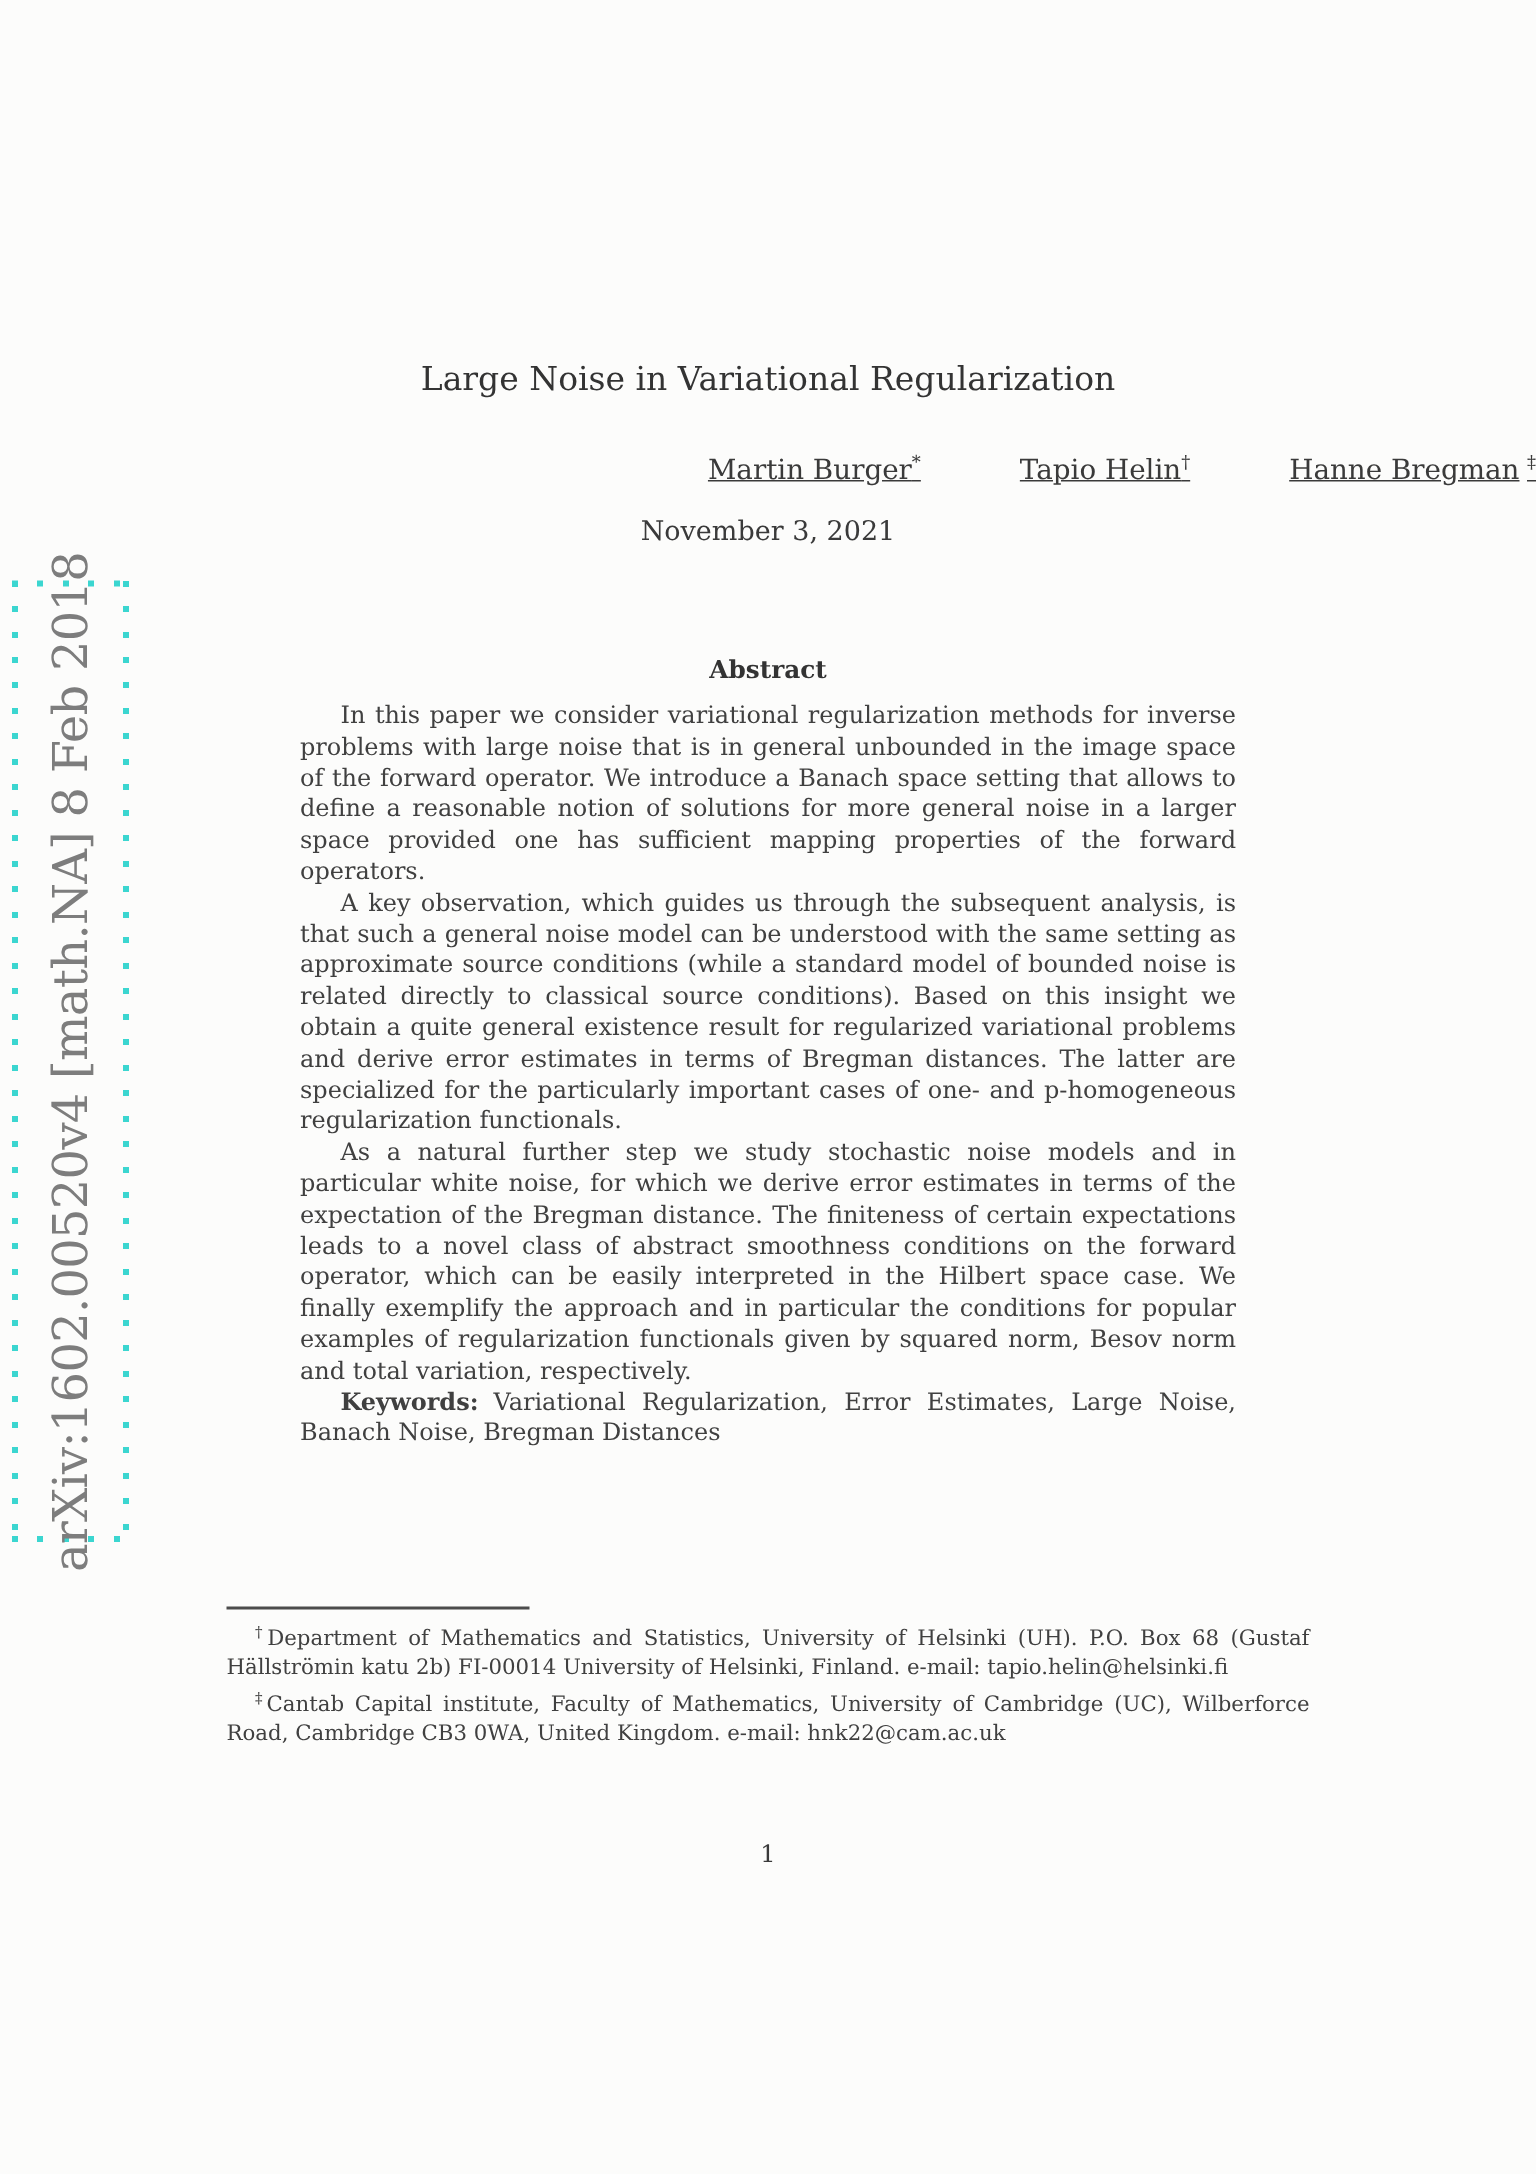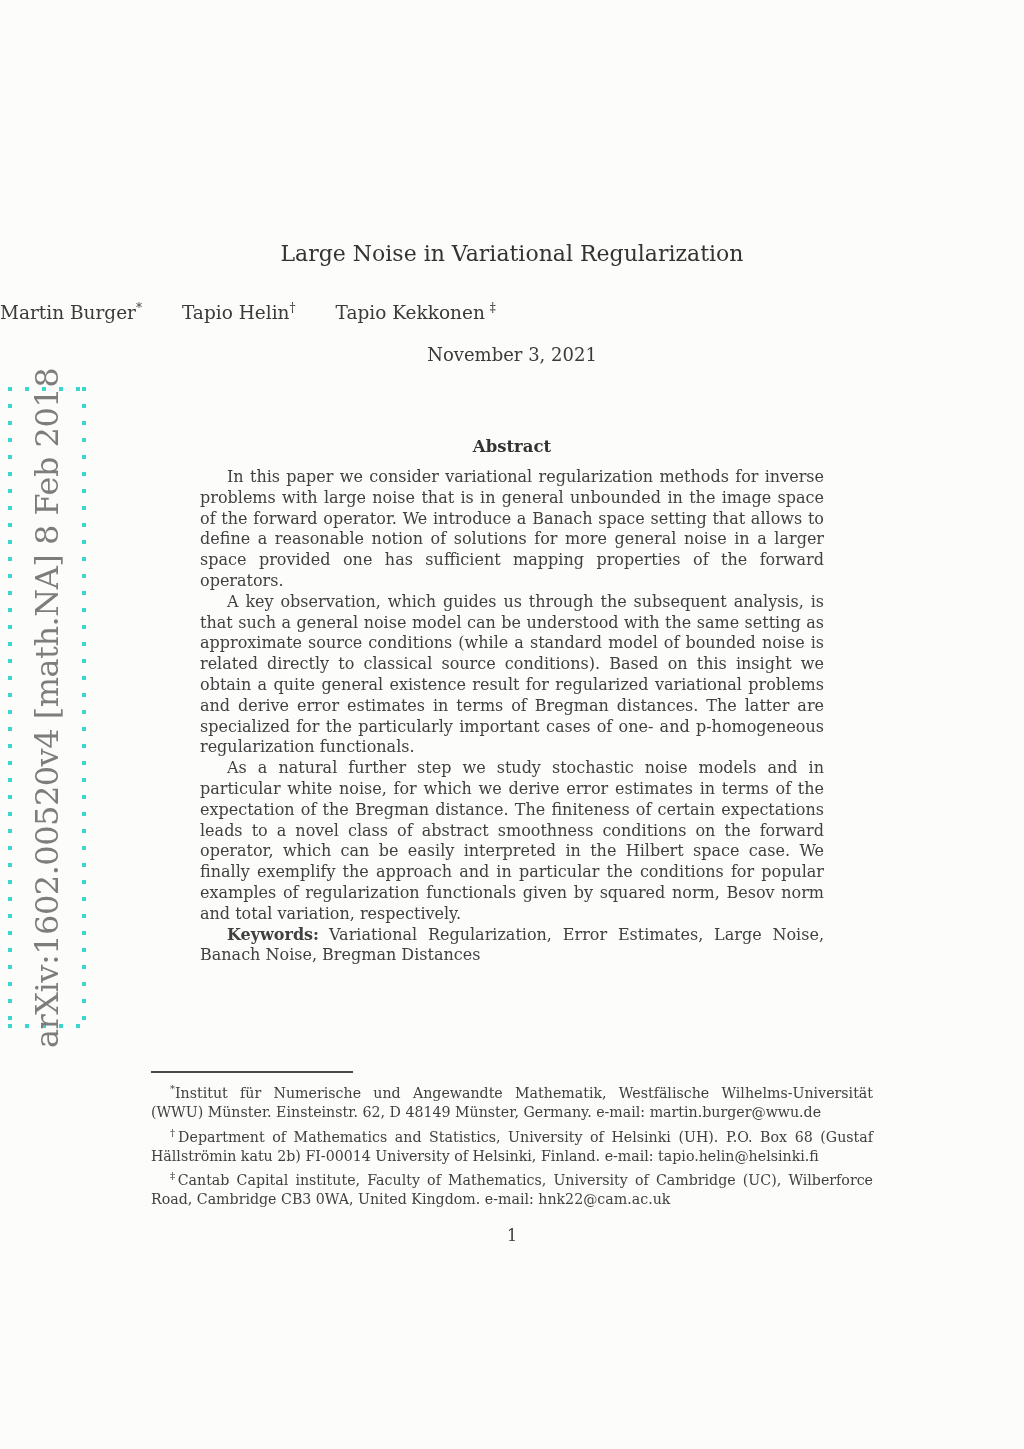--- a/index.html
+++ b/index.html
@@ -52,24 +52,25 @@
   .paper-title {
     position: absolute;
     top: 241px; left: 0; width: 100%;
     text-align: center;
     font-size: 22px;
     color: #333333;
   }
   .authors-row {
     position: absolute;
     top: 301px; left: 0; width: 100%;
-    display: flex; justify-content: flex-start;
-    gap: 40px;
+    display: flex; justify-content: flex-end;
+    gap: 66px;
     font-size: 18.5px;
     color: #3a3a3a;
+    text-decoration: underline;
   }
   .author sup { font-size: 12px; }
   .author sup.spaced { margin-left: 5px; }
   .paper-date {
     position: absolute;
     top: 344px; left: 0; width: 100%;
     text-align: center;
     font-size: 18px;
     color: #3a3a3a;
   }
@@ -134,37 +135,36 @@
     <div class="arxiv-inner">
       <span class="arxiv-text">arXiv:1602.00520v4 [math.NA] 8 Feb 2018</span>
     </div>
   </div>
 
   <div class="paper-title">Large Noise in Variational Regularization</div>
 
   <div class="authors-row">
     <span class="author"><span>Martin Burger</span><sup>*</sup></span>
     <span class="author"><span>Tapio Helin</span><sup>†</sup></span>
-    <span class="author"><span>Tapio Kekkonen</span><sup class="spaced">‡</sup></span>
+    <span class="author"><span>Hanne Bregman</span><sup class="spaced">‡</sup></span>
   </div>
 
   <div class="paper-date">November 3, 2021</div>
 
   <div class="abstract-heading">Abstract</div>
 
   <div class="abstract-body">
     <p>In this paper we consider variational regularization methods for inverse problems with large noise that is in general unbounded in the image space of the forward operator. We introduce a Banach space setting that allows to define a reasonable notion of solutions for more general noise in a larger space provided one has sufficient mapping properties of the forward operators.</p>
     <p>A key observation, which guides us through the subsequent analysis, is that such a general noise model can be understood with the same setting as approximate source conditions (while a standard model of bounded noise is related directly to classical source conditions). Based on this insight we obtain a quite general existence result for regularized variational problems and derive error estimates in terms of Bregman distances. The latter are specialized for the particularly important cases of one- and p-homogeneous regularization functionals.</p>
     <p>As a natural further step we study stochastic noise models and in particular white noise, for which we derive error estimates in terms of the expectation of the Bregman distance. The finiteness of certain expectations leads to a novel class of abstract smoothness conditions on the forward operator, which can be easily interpreted in the Hilbert space case. We finally exemplify the approach and in particular the conditions for popular examples of regularization functionals given by squared norm, Besov norm and total variation, respectively.</p>
     <p><span class="keywords-label">Keywords:</span><span>Variational Regularization, Error Estimates, Large Noise, Banach Noise, Bregman Distances</span></p>
   </div>
 
   <div class="footnote-rule"></div>
 
   <div class="footnotes">
-    <p><sup>*</sup><span>Institut für Numerische und Angewandte Mathematik, Westfälische Wilhelms-Universität (WWU) Münster. Einsteinstr. 62, D 48149 Münster, Germany. e-mail: martin.burger@wwu.de</span></p>
     <p><sup>†</sup><span>Department of Mathematics and Statistics, University of Helsinki (UH). P.O. Box 68 (Gustaf Hällströmin katu 2b) FI-00014 University of Helsinki, Finland. e-mail: tapio.helin@helsinki.fi</span></p>
     <p><sup>‡</sup><span>Cantab Capital institute, Faculty of Mathematics, University of Cambridge (UC), Wilberforce Road, Cambridge CB3 0WA, United Kingdom. e-mail: hnk22@cam.ac.uk</span></p>
   </div>
 
   <div class="page-number">1</div>
 
 </div>
 
 </body></html>

